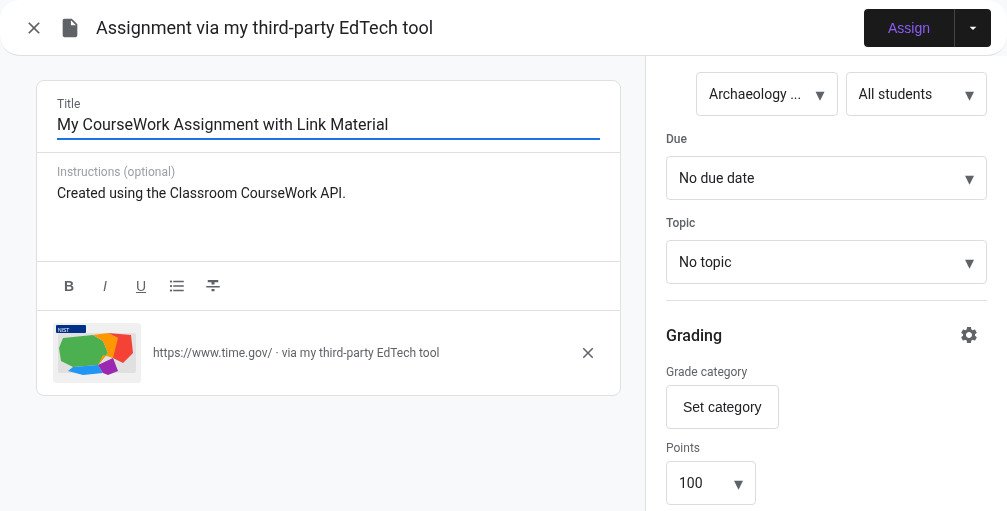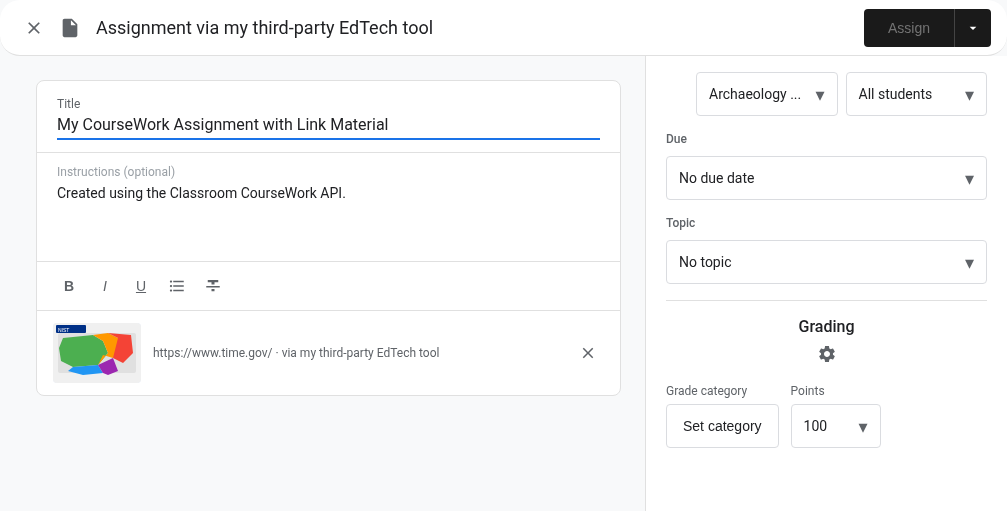--- a/index.html
+++ b/index.html
@@ -19,21 +19,21 @@
       width: 36px; height: 36px; border-radius: 50%; border: none; background: transparent;
       cursor: pointer; display: flex; align-items: center; justify-content: center; margin-right: 8px;
     }
     .topbar-title {
       flex: 1; font-size: 18px; color: #202124; font-weight: 400;
     }
     .assign-group {
       display: flex; align-items: center;
     }
     .assign-btn {
-      background: #1a1a1a; color: #737373; border: none; padding: 0 24px; height: 38px;
+      background: #1a1a1a; color: #8b5cf6; border: none; padding: 0 24px; height: 38px;
       border-radius: 4px 0 0 4px; font-size: 14px; font-weight: 500; cursor: pointer;
     }
     .assign-dropdown-btn {
       background: #1a1a1a; color: #fff; border: none; border-left: 1px solid #444;
       padding: 0 10px; height: 38px; border-radius: 0 4px 4px 0; cursor: pointer;
       display: flex; align-items: center;
     }
 
     
     .main-content {
@@ -113,29 +113,29 @@
 
     .full-select {
       width: 100%; border: 1px solid #dadce0; border-radius: 4px; padding: 0 12px;
       height: 44px; display: flex; align-items: center; justify-content: space-between;
       cursor: pointer; background: #fff; margin-bottom: 16px;
     }
 
     .section-divider { border: none; border-top: 1px solid #e0e0e0; margin: 4px 0 16px; }
 
     .grading-header {
-      display: flex; align-items: center; justify-content: space-between; margin-bottom: 12px; flex-direction: column;
+      display: flex; align-items: center; justify-content: space-between; margin-bottom: 12px;
     }
     .grading-title { font-size: 16px; color: #202124; font-weight: 500; }
     .gear-btn {
       width: 36px; height: 36px; border: none; background: transparent; cursor: pointer;
       border-radius: 50%; display: flex; align-items: center; justify-content: center; color: #5f6368;
     }
 
-    .grading-row { display: flex; gap: 12px; align-items: flex-start; }
+    .grading-row { display: flex; gap: 12px; align-items: flex-start; flex-direction: column; }
     .grade-label { font-size: 12px; color: #5f6368; margin-bottom: 6px; }
     .category-btn {
       border: 1px solid #dadce0; border-radius: 4px; padding: 0 16px; height: 44px;
       background: #fff; cursor: pointer; font-size: 14px; color: #202124; white-space: nowrap;
       display: flex; align-items: center;
     }
     .points-select {
       border: 1px solid #dadce0; border-radius: 4px; padding: 0 12px; height: 44px;
       display: flex; align-items: center; justify-content: space-between; cursor: pointer;
       background: #fff; min-width: 90px;

